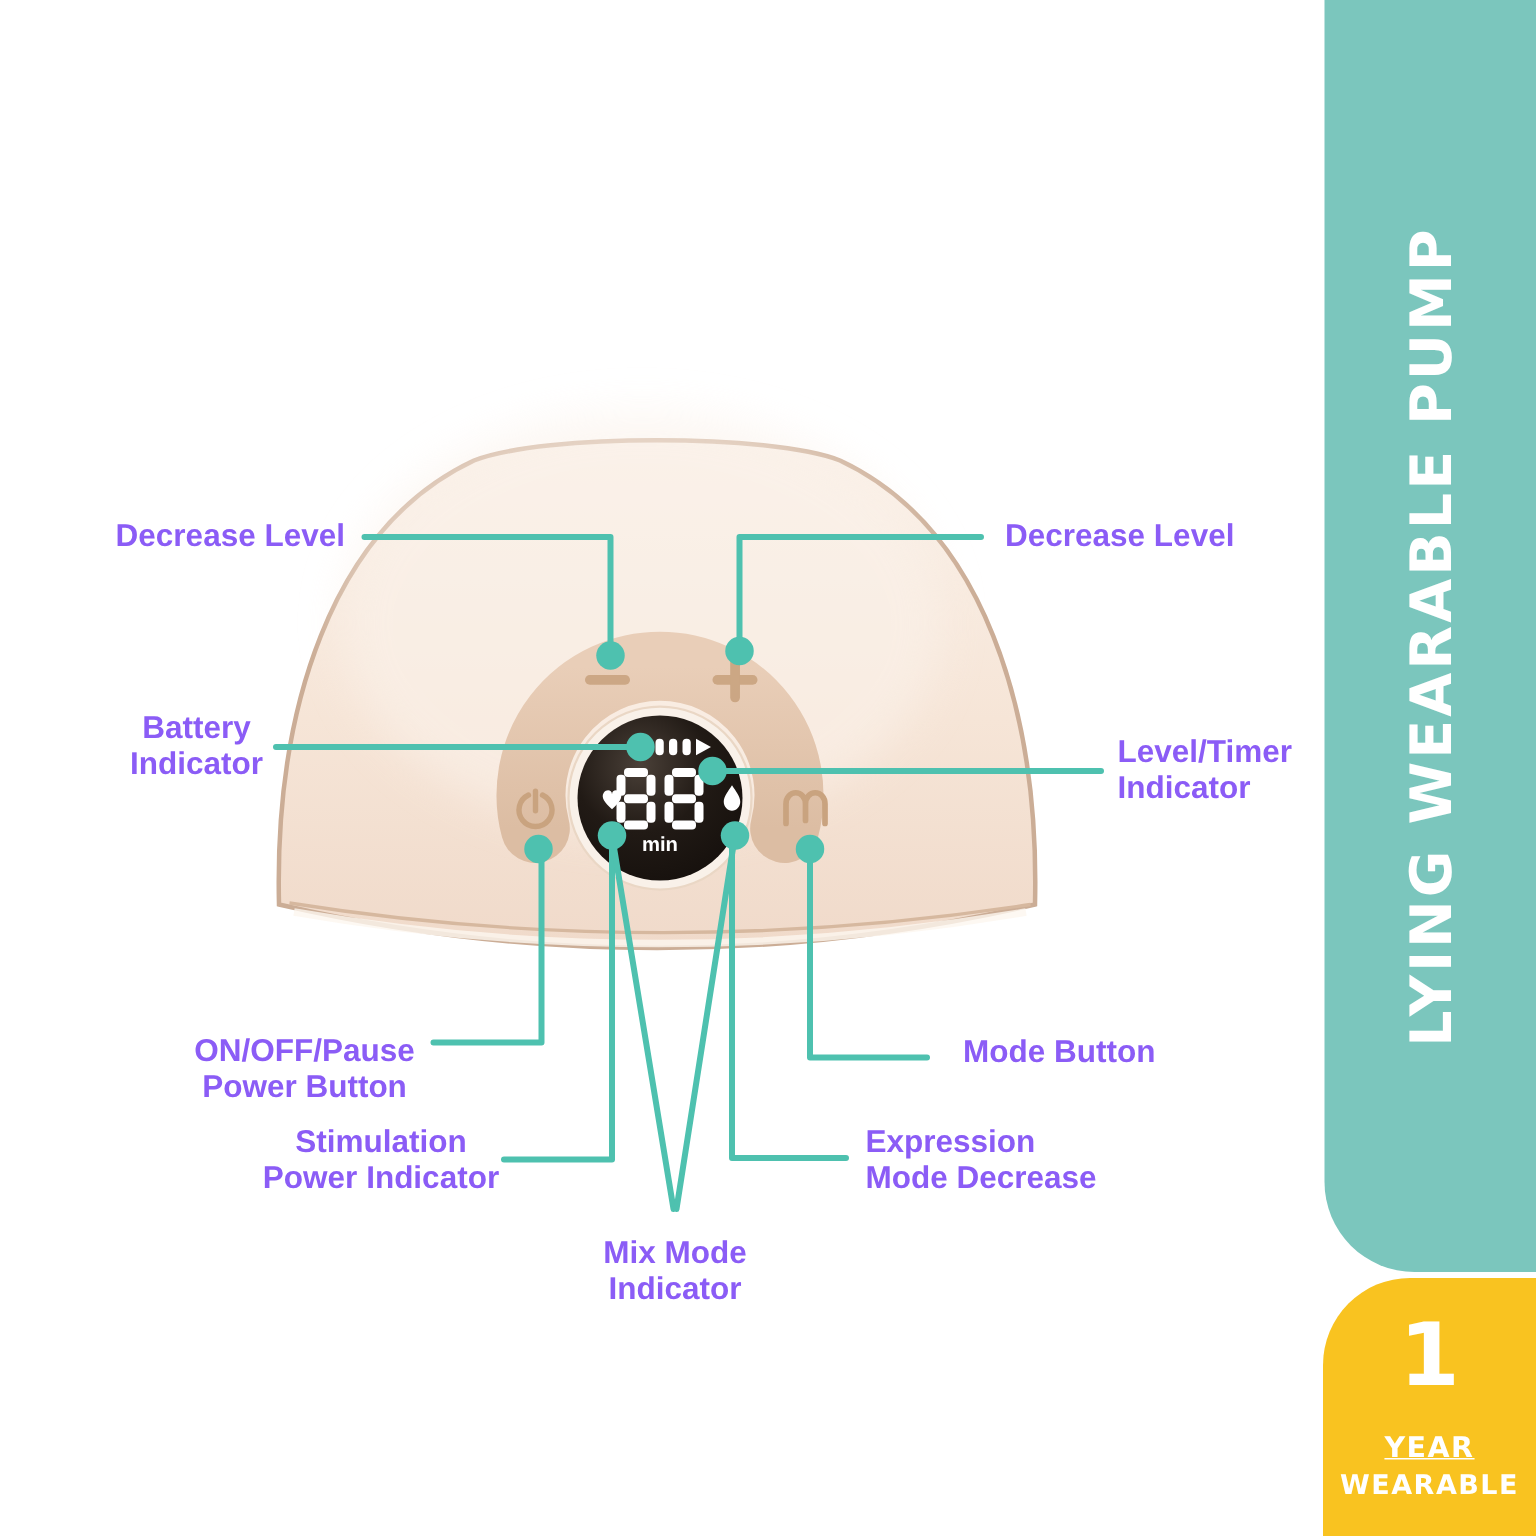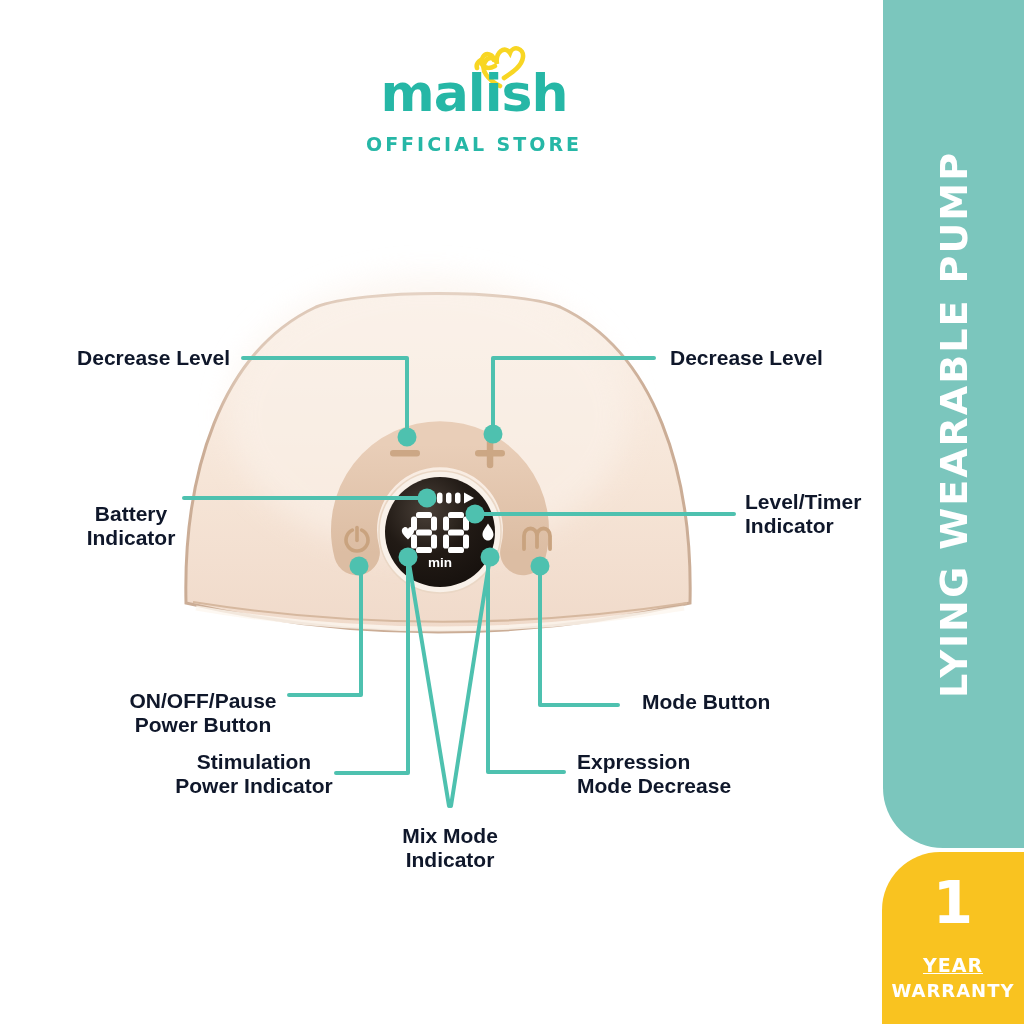--- a/index.html
+++ b/index.html
@@ -24,59 +24,48 @@
   .warranty{position:absolute;left:882px;top:852px;width:142px;height:172px;background:#F9C320;
           border-radius:58px 0 0 0;display:flex;flex-direction:column;align-items:center;
           justify-content:flex-start;padding-top:24px;box-sizing:border-box;color:#fff;
           font-family:"DejaVu Sans",sans-serif;}
   .w-num{font-weight:800;font-size:58px;line-height:54px;}
   .w-year{font-weight:800;font-size:19px;letter-spacing:1px;margin-top:24px;text-decoration:underline;}
   .w-label{font-weight:800;font-size:18px;letter-spacing:1px;margin-top:4px;}
   
   .scene{position:absolute;left:0;top:0;width:1024px;height:1024px;}
   
-  .callout{position:absolute;color:#0f172a;font-weight:700;font-size:21px;line-height:24px;
+  .callout{position:absolute;color:#8b5cf6;font-weight:700;font-size:21px;line-height:24px;
            white-space:pre-line;}
   .c-center{transform:translateX(-50%);text-align:center;}
   .c-right{text-align:right;}
   .lbl-decrease{right:794px;top:346px;}
   .lbl-increase{left:670px;top:346px;}
-  .lbl-battery{left:131px;top:474px;margin-top:28px;}
+  .lbl-battery{left:131px;top:474px;}
   .lbl-leveltimer{left:745px;top:490px;}
   .lbl-power{left:203px;top:669px;margin-top:20px;}
   .lbl-mode{left:642px;top:690px;}
   .lbl-stim{left:254px;top:750px;}
   .lbl-expr{left:577px;top:750px;}
   .lbl-mix{left:450px;top:824px;}
 </style>
 </head>
 <body>
 
 <div class="stage">
 
-  <div class="logo-wrap">
-    <svg class="butterfly" width="58" height="48" viewBox="0 0 58 48">
-      <g fill="none" stroke="#F8D623" stroke-width="4.6" stroke-linecap="round">
-        <path d="M 26,45 C 14,39 6,29 11,21 C 14,15 22,16 23,23 C 21,11 31,4 36,12 C 39,4 50,7 49,16 C 48,25 39,31 30,37"></path>
-        <path d="M 21,25 C 12,30 4,24 9,16 C 12,11 19,13 20,19"></path>
-        <path d="M 7,19 C 4,21 2,24 3,27"></path>
-      </g>
-    </svg>
-    <div class="brand">malish</div>
-    <div class="store">OFFICIAL STORE</div>
-  </div>
 
   <aside class="banner">
     <span class="banner-text">LYING WEARABLE PUMP</span>
   </aside>
 
   <div class="warranty">
     <div class="w-num">1</div>
     <div class="w-year">YEAR</div>
-    <div class="w-label">WARRANTY</div>
+    <div class="w-label">WEARABLE</div>
   </div>
 
   <svg class="scene" viewBox="0 0 1024 1024">
     <defs>
       <linearGradient id="bodyGrad" x1="0" y1="0" x2="0" y2="1">
         <stop offset="0" stop-color="#FAF1E9"></stop>
         <stop offset="0.55" stop-color="#F6E5D7"></stop>
         <stop offset="1" stop-color="#F0DACA"></stop>
       </linearGradient>
       <linearGradient id="panelGrad" x1="0" y1="0" x2="0" y2="1">

